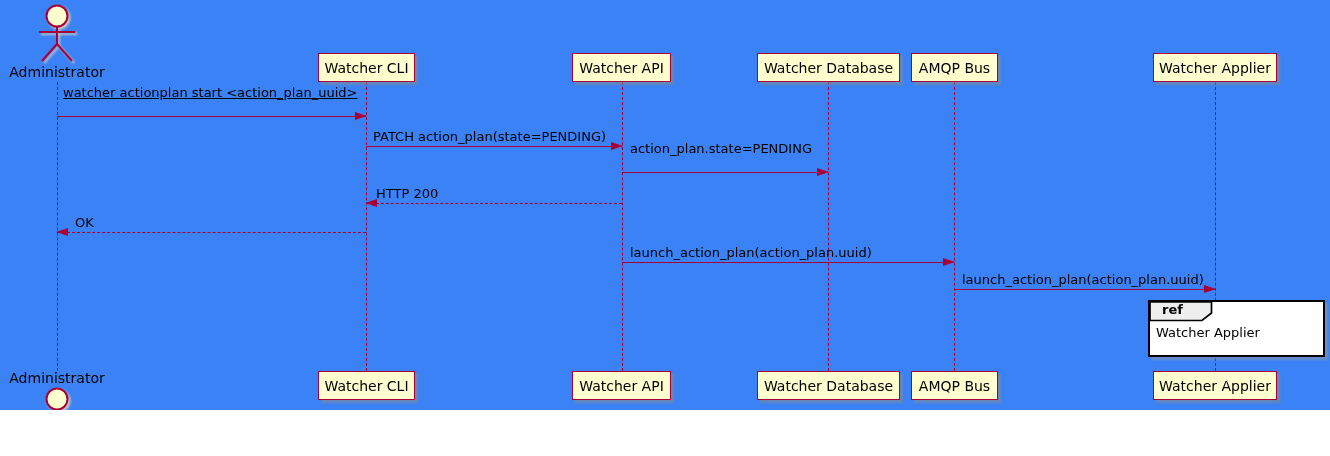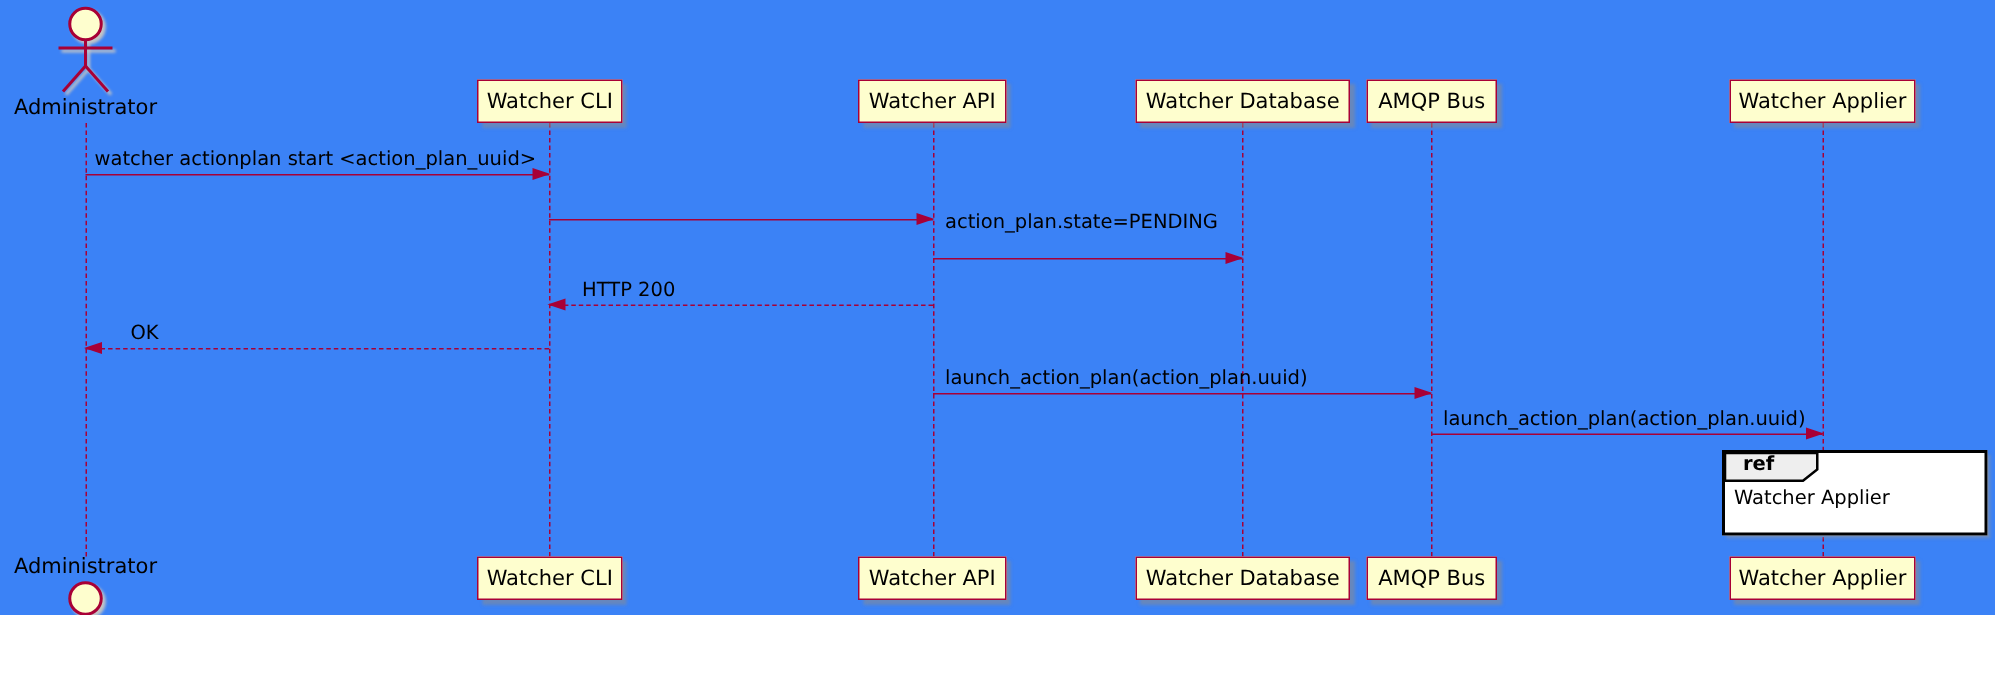--- a/index.html
+++ b/index.html
@@ -97,44 +97,45 @@
     <line x1="35" y1="41" x2="50" y2="58" stroke="#A80036" stroke-width="2"></line>
   </svg>
   <div class="actor-label" style="top:64px;">Administrator</div>
 
   <div class="pbox" style="left:318px;width:97px;top:53px;">Watcher CLI</div>
   <div class="pbox" style="left:572px;width:99px;top:53px;">Watcher API</div>
   <div class="pbox" style="left:757px;width:143px;top:53px;">Watcher Database</div>
   <div class="pbox" style="left:911px;width:87px;top:53px;">AMQP Bus</div>
   <div class="pbox" style="left:1153px;width:124px;top:53px;">Watcher Applier</div>
 
-  <div class="msg-label" style="left:63px;top:99px;">watcher actionplan start &lt;action_plan_uuid&gt;</div>
+  <div class="msg-label" style="left:63px;top:85px;text-decoration:underline;">watcher actionplan start &lt;action_plan_uuid&gt;</div>
   <div class="msg" style="left:57px;top:112px;width:309px;">
     <div class="line solid"></div>
       <div class="head right"></div>
   </div>
 
+  <div class="msg-label" style="left:373px;top:129px;">PATCH action_plan(state=PENDING)</div>
   <div class="msg" style="left:366px;top:142px;width:256px;">
     <div class="line solid"></div>
       <div class="head right"></div>
   </div>
 
   <div class="msg-label" style="left:630px;top:141px;">action_plan.state=PENDING</div>
   <div class="msg" style="left:622px;top:168px;width:206px;">
     <div class="line solid"></div>
       <div class="head right"></div>
   </div>
 
-  <div class="msg-label" style="left:388px;top:186px;">HTTP 200</div>
+  <div class="msg-label" style="left:376px;top:186px;">HTTP 200</div>
   <div class="msg" style="left:366px;top:199px;width:256px;">
     <div class="line dashed"></div>
       <div class="head left"></div>
   </div>
 
-  <div class="msg-label" style="left:87px;top:215px;">OK</div>
+  <div class="msg-label" style="left:75px;top:215px;">OK</div>
   <div class="msg" style="left:57px;top:228px;width:309px;">
     <div class="line dashed"></div>
       <div class="head left"></div>
   </div>
 
   <div class="msg-label" style="left:630px;top:245px;">launch_action_plan(action_plan.uuid)</div>
   <div class="msg" style="left:622px;top:258px;width:332px;">
     <div class="line solid"></div>
       <div class="head right"></div>
   </div>

